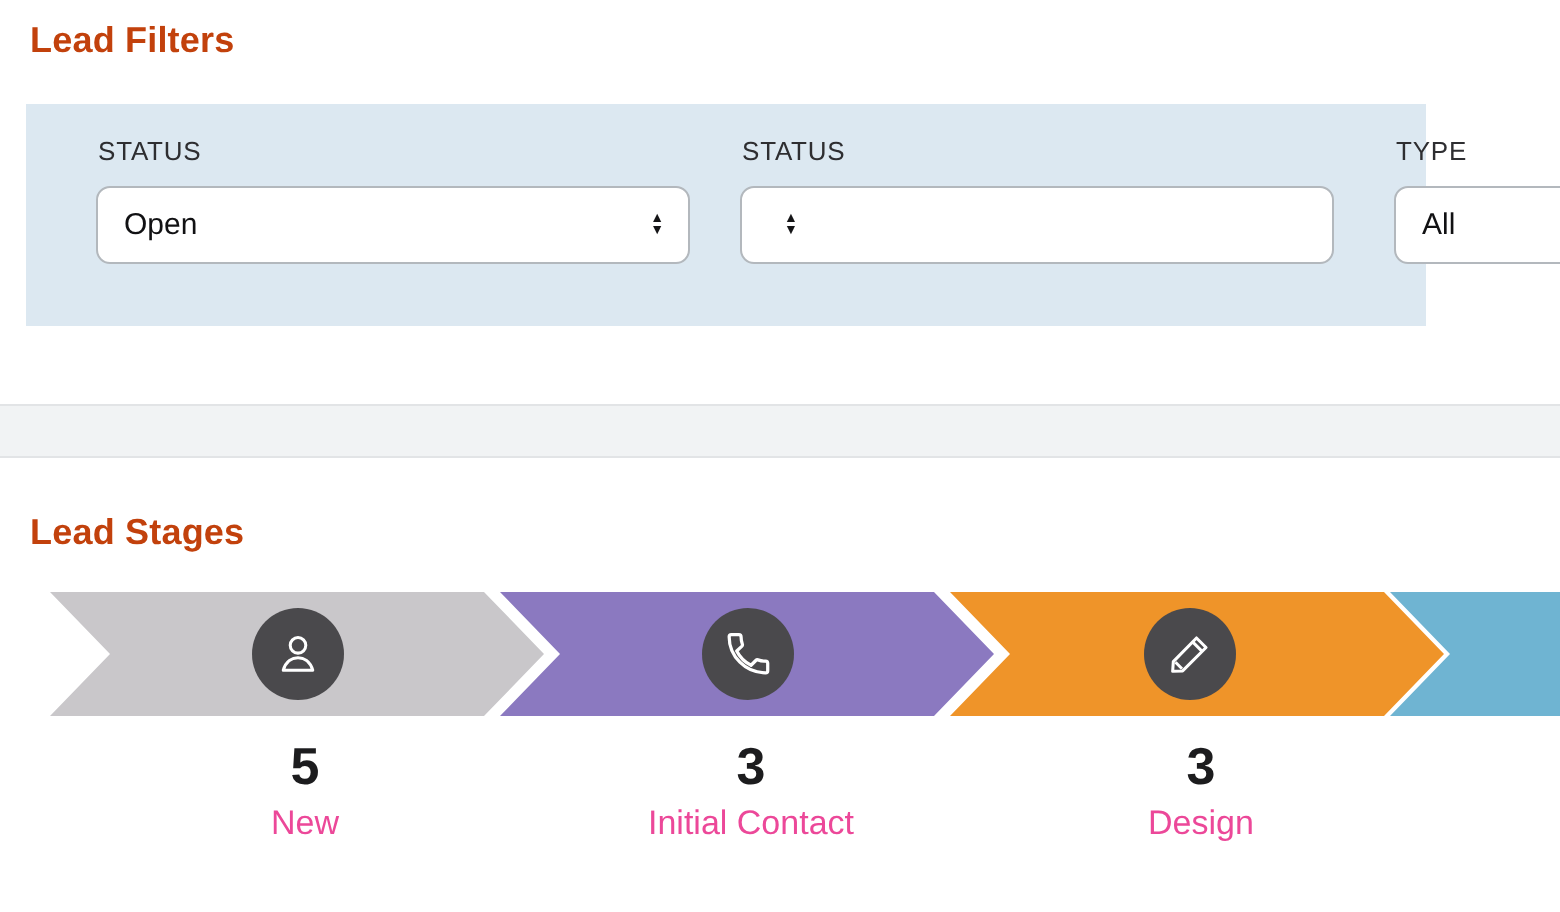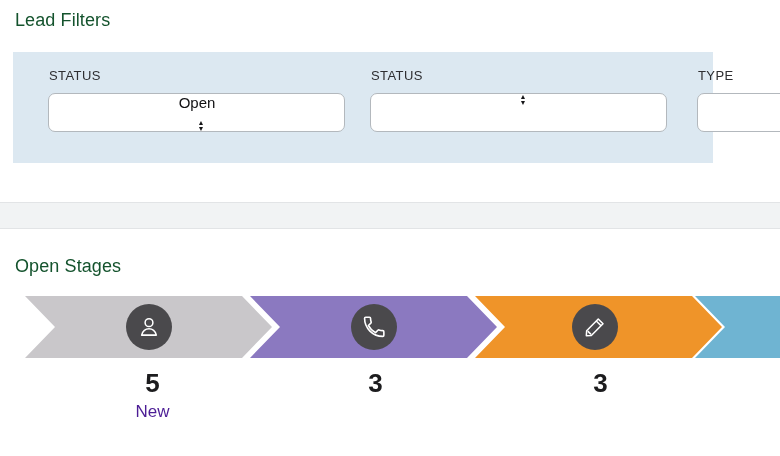--- a/index.html
+++ b/index.html
@@ -8,22 +8,22 @@
     background: #ffffff;
     font-family: "Liberation Sans", "DejaVu Sans", sans-serif;
     overflow: hidden;
     position: relative;
   }
   .abs { position: absolute; }
 
   
   .section-title {
     font-size: 18px;
-    font-weight: 400;
-    color: #14532d;
+    font-weight: 700;
+    color: #c2410c;
     letter-spacing: 0.1px;
   }
   #lead-filters-title { left: 15px; top: 10px; }
   #lead-stages-title  { left: 15px; top: 256px; }
 
   
   #filter-panel {
     left: 13px; top: 52px;
     width: 700px; height: 111px;
     background: #dce8f1;
@@ -37,21 +37,20 @@
   }
   .select-box {
     position: absolute; top: 41px; left: 0;
     width: 297px; height: 39px;
     background: #ffffff;
     border: 1px solid #b3b8bd;
     border-radius: 7px;
     display: flex; align-items: center;
     padding: 0 12px 0 13px;
     cursor: default;
-    flex-direction: column;
   }
   .select-value {
     flex: 1;
     font-size: 15px;
     color: #111113;
     white-space: nowrap;
     overflow: hidden;
   }
   .select-stepper {
     display: flex; flex-direction: column; align-items: center;
@@ -92,21 +91,21 @@
   }
   .stage-count {
     font-size: 26px;
     font-weight: 700;
     color: #1c1c1e;
     line-height: 30px;
   }
   .stage-label {
     margin-top: 4px;
     font-size: 17px;
-    color: #4c1d95;
+    color: #ec4899;
     line-height: 20px;
   }
 </style>
 </head>
 <body>
 
 <h2 class="abs section-title" id="lead-filters-title">Lead Filters</h2>
 
 <div class="abs" id="filter-panel">
 
@@ -135,21 +134,21 @@
     <div class="filter-label">TYPE</div>
     <div class="select-box">
       <span class="select-value">All</span>
     </div>
   </div>
 
 </div>
 
 <div class="abs" id="divider-band"></div>
 
-<h2 class="abs section-title" id="lead-stages-title">Open Stages</h2>
+<h2 class="abs section-title" id="lead-stages-title">Lead Stages</h2>
 
 <div class="abs" id="stages-area">
 
   <div class="stage" style="left: 25px; background-color: rgb(201, 199, 202);">
     <div class="icon-circle" style="left: 101px; background-color: rgb(74, 73, 76);">
       <svg viewBox="0 0 24 24" fill="none" stroke="#ffffff" stroke-width="1.4" stroke-linejoin="round">
         <circle cx="12" cy="8" r="3.6"></circle>
         <path d="M5.2 19.5c1.2-4.2 4.2-5.8 6.8-5.8s5.6 1.6 6.8 5.8z"></path>
       </svg>
     </div>
@@ -174,18 +173,20 @@
   </div>
 
   <div class="stage" style="left: 695px; background-color: rgb(111, 180, 210);"></div>
 
   <div class="stage-meta" style="left:29px">
     <div class="stage-count">5</div>
     <div class="stage-label">New</div>
   </div>
   <div class="stage-meta" style="left:252px">
     <div class="stage-count">3</div>
+    <div class="stage-label">Initial Contact</div>
   </div>
   <div class="stage-meta" style="left:477px">
     <div class="stage-count">3</div>
+    <div class="stage-label">Design</div>
   </div>
 
 </div>
 
 </body></html>

